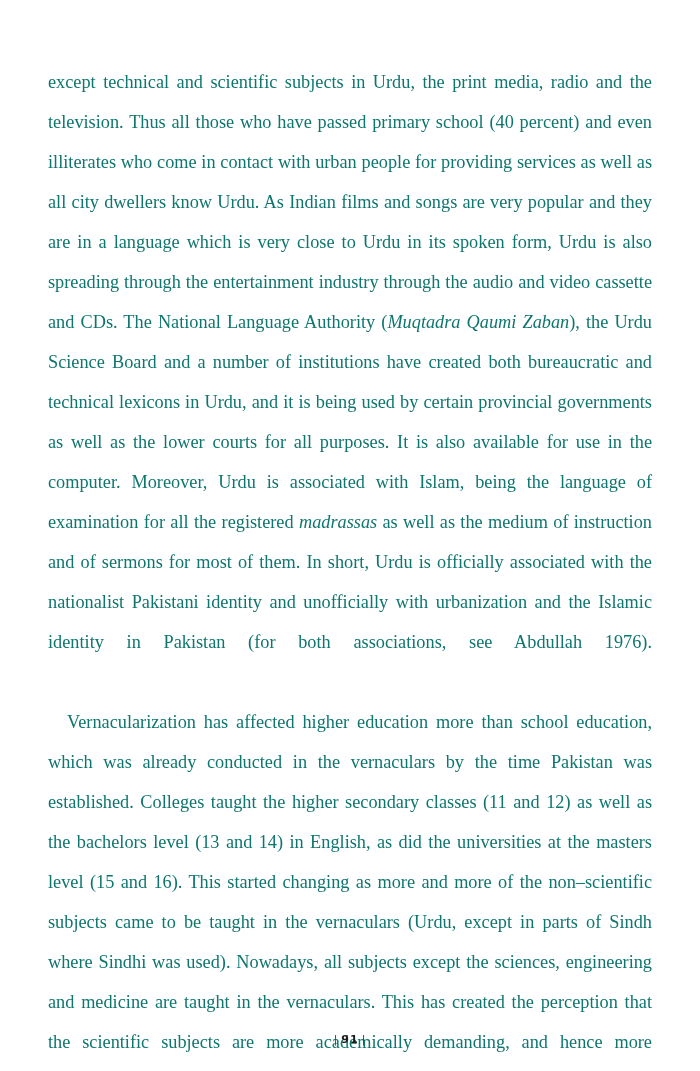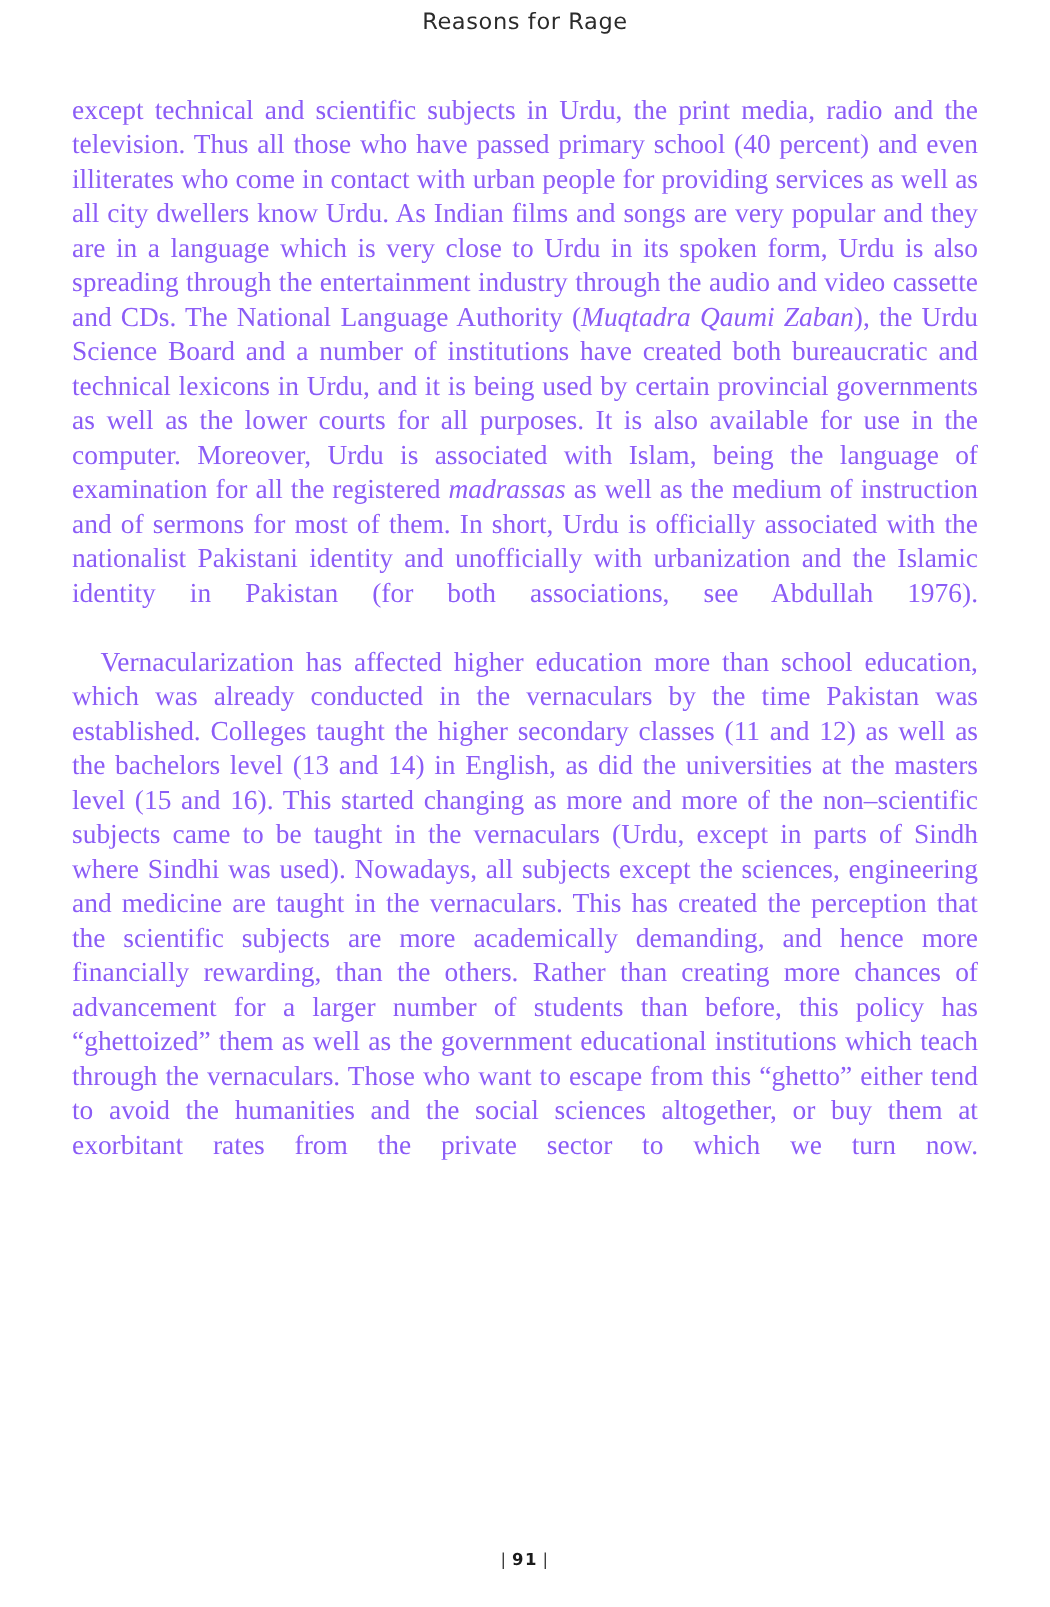--- a/index.html
+++ b/index.html
@@ -35,24 +35,24 @@
   .textblock {
     position: absolute;
     left: 48px;
     top: 62px;
     width: 604px;
   }
 
   .para {
     margin: 0;
     font-size: 18.3px;
-    line-height: 23px;
+    line-height: 40px;
     text-align: justify;
     text-justify: inter-word;
-    color: #8b5cf6;
+    color: #0f766e;
     hyphens: none;
     -webkit-hyphens: none;
   }
   .para.indent {
     text-indent: 19px;
   }
   .para em, .para i {
     font-style: italic;
   }
 
@@ -81,21 +81,20 @@
     font-weight: normal;
     color: #3a3a3a;
     padding: 0 3px;
   }
 </style>
 </head>
 <body>
 
 <div class="page">
 
-  <div class="running-head">Reasons for Rage</div>
 
   <div class="textblock">
     <p class="para"><span>except technical and scientific subjects in Urdu, the print media, radio and the television. Thus all those who have passed primary school (40 percent) and even illiterates who come in contact with urban people for providing services as well as all city dwellers know Urdu. As Indian films and songs are very popular and they are in a language which is very close to Urdu in its spoken form, Urdu is also spreading through the entertainment industry through the audio and video cassette and CDs. The National Language Authority (</span><em>Muqtadra Qaumi Zaban</em><span>), the Urdu Science Board and a number of institutions have created both bureaucratic and technical lexicons in Urdu, and it is being used by certain provincial governments as well as the lower courts for all purposes. It is also available for use in the computer. Moreover, Urdu is associated with Islam, being the language of examination for all the registered </span><em>madrassas</em><span> as well as the medium of instruction and of sermons for most of them. In short, Urdu is officially associated with the nationalist Pakistani identity and unofficially with urbanization and the Islamic identity in Pakistan (for both associations, see Abdullah 1976).</span></p>
     <p class="para indent"><span>Vernacularization has affected higher education more than school education, which was already conducted in the vernaculars by the time Pakistan was established. Colleges taught the higher secondary classes (11 and 12) as well as the bachelors level (13 and 14) in English, as did the universities at the masters level (15 and 16). This started changing as more and more of the non–scientific subjects came to be taught in the vernaculars (Urdu, except in parts of Sindh where Sindhi was used). Nowadays, all subjects except the sciences, engineering and medicine are taught in the vernaculars. This has created the perception that the scientific subjects are more academically demanding, and hence more financially rewarding, than the others. Rather than creating more chances of advancement for a larger number of students than before, this policy has “ghettoized” them as well as the government educational institutions which teach through the vernaculars. Those who want to escape from this “ghetto” either tend to avoid the humanities and the social sciences altogether, or buy them at exorbitant rates from the private sector to which we turn now.</span></p>
   </div>
 
   <div class="folio">
     <span class="rule">|</span><span>91</span><span class="rule">|</span>
   </div>
 

